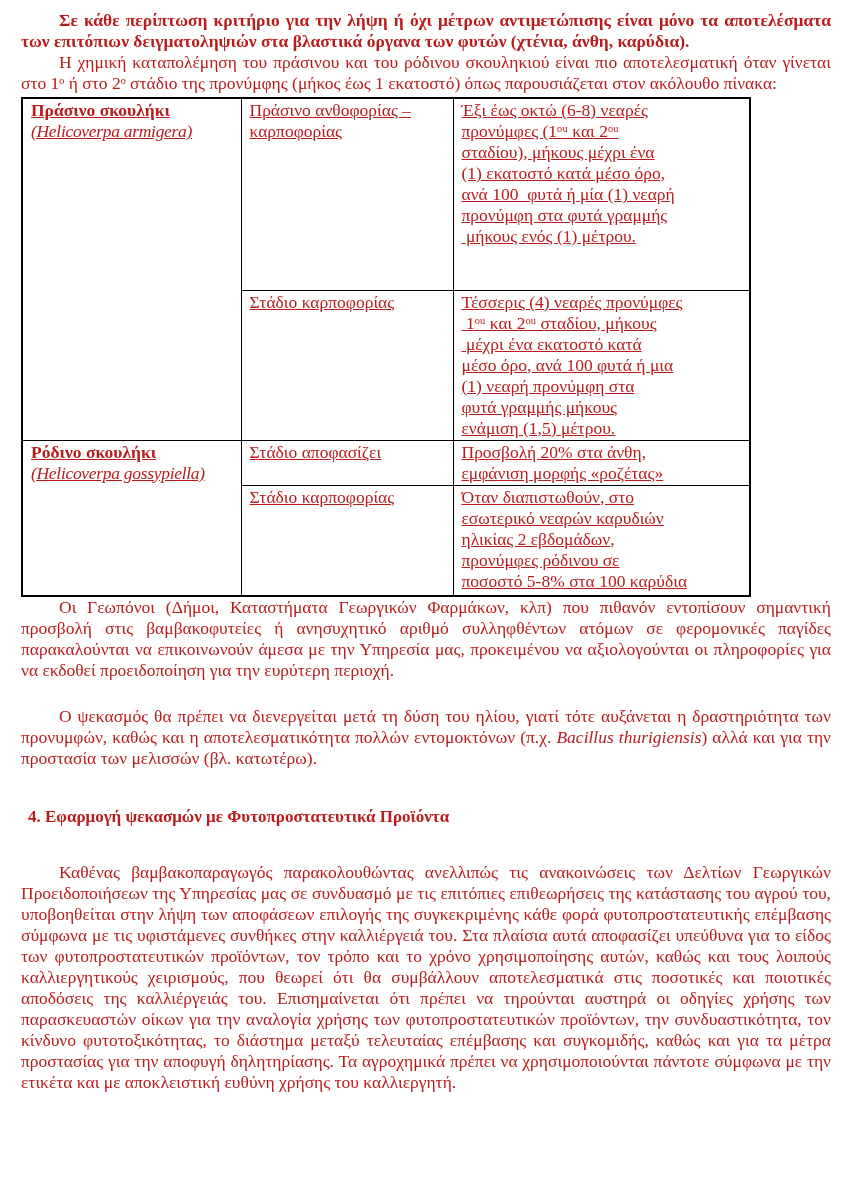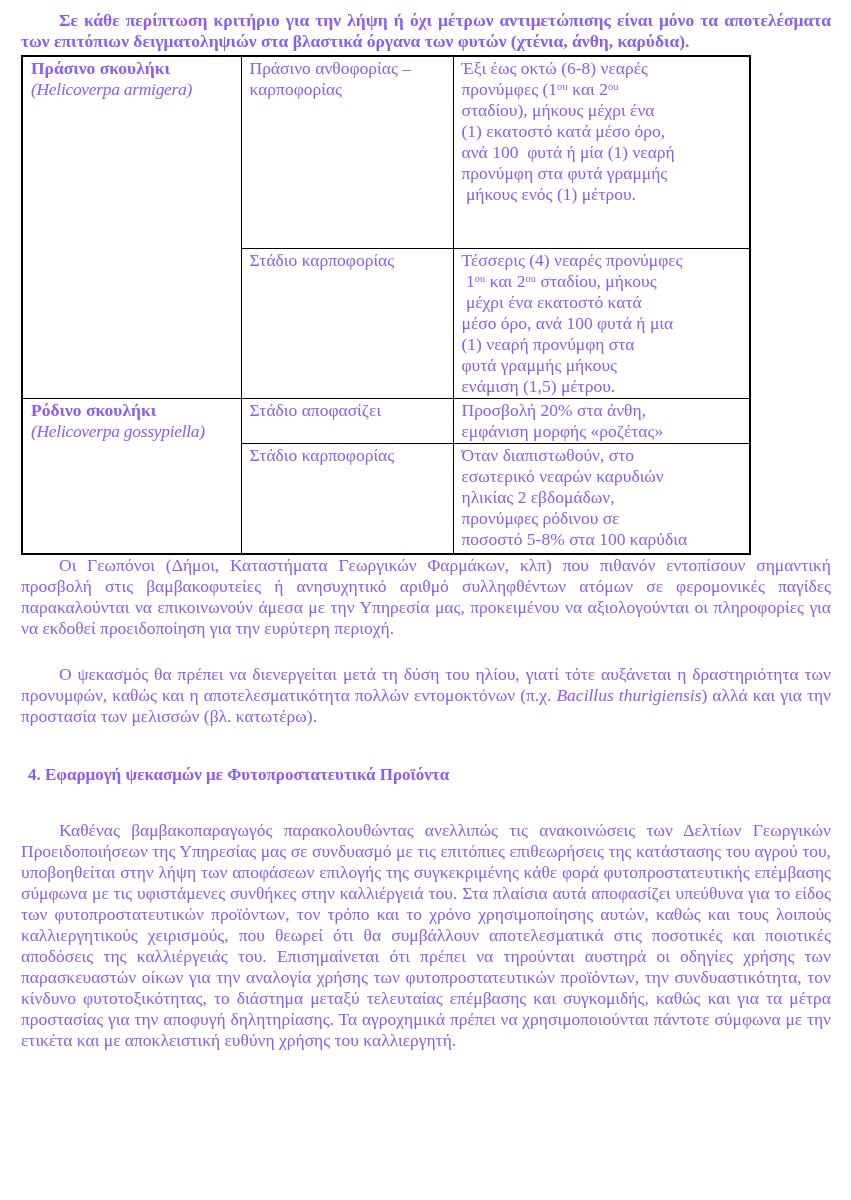--- a/index.html
+++ b/index.html
@@ -4,36 +4,37 @@
 <style>
   html, body { margin: 0; padding: 0; background: #ffffff; }
   .page {
     width: 851px;
     height: 1200px;
     box-sizing: border-box;
     padding: 10px 20px 0 21px;
     font-family: "Liberation Serif", "DejaVu Serif", serif;
     font-size: 17.5px;
     line-height: 21px;
-    color: #8b5cf6;
+    color: #b91c1c;
     background: #ffffff;
     overflow: hidden;
   }
   .para {
     margin: 0;
     text-align: justify;
     text-indent: 38px;
   }
   .bold { font-weight: bold; }
   .pest-table {
     border-collapse: collapse;
     table-layout: fixed;
     width: 728px;
     margin-top: 3px;
     border: 2px solid #000;
+    text-decoration: underline;
   }
   .pest-table td {
     border: 1px solid #000;
     vertical-align: top;
     padding: 1px 6px 1px 8px;
     box-sizing: border-box;
   }
   .row-1 { height: 192px; }
   .row-2 { height: 148px; }
   .row-3 { height: 44px; }
@@ -53,20 +54,21 @@
   .section4-para { margin-top: 35px; }
   .italic { font-style: italic; }
 </style>
 </head>
 <body>
 
 <div class="page">
 
   <p class="para bold">Σε κάθε περίπτωση κριτήριο για την λήψη ή όχι μέτρων αντιμετώπισης είναι μόνο τα αποτελέσματα των επιτόπιων δειγματοληψιών στα βλαστικά όργανα των φυτών (χτένια, άνθη, καρύδια).</p>
 
+  <p class="para">Η χημική καταπολέμηση του πράσινου και του ρόδινου σκουληκιού είναι πιο αποτελεσματική όταν γίνεται στο 1ᵒ ή στο 2ᵒ στάδιο της προνύμφης (μήκος έως 1 εκατοστό) όπως παρουσιάζεται στον ακόλουθο πίνακα:</p>
 
   <table class="pest-table">
     <colgroup>
       <col style="width:219px">
       <col style="width:212px">
       <col style="width:297px">
     </colgroup>
     <tbody>
       <tr class="row-1">
         <td rowspan="2">

